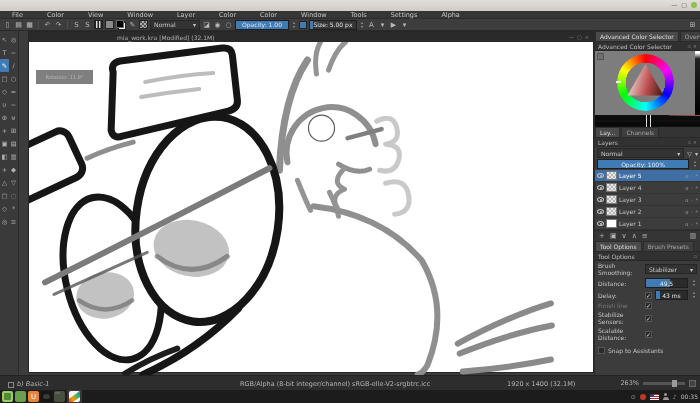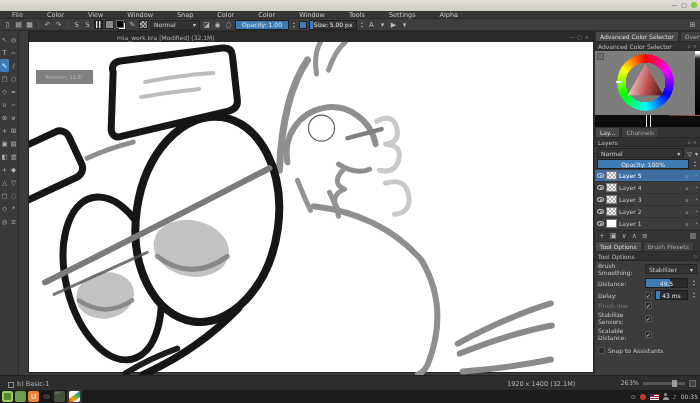--- a/index.html
+++ b/index.html
@@ -88,21 +88,21 @@
   .lics { display:flex; gap:2px; font-size:5px; color:#9a9a9a; }
   .lbtns { height:11px; display:flex; align-items:center; gap:5px; padding:0 4px;
     background:#353535; border-top:1px solid #2a2a2a; color:#b5b5b5; font-size:7px; }
   .to-row { display:flex; align-items:center; gap:3px; padding:1px 3px; min-height:11px; color:#c6c6c6; }
   .to-row .lbl { width:44px; flex:none; }
   .dim { color:#7a7a7a; }
   .cb { width:7px; height:7px; background:#2b2b2b; border:1px solid #555; display:flex;
     align-items:center; justify-content:center; font-size:6px; color:#ddd; flex:none; }
   .statusbar { height:15px; background:#2d2d2d; border-top:1px solid #222; position:relative;
     font-size:6.5px; color:#b5b5b5; }
-  .sb-brush { position:absolute; left:8px; top:4px; display:flex; gap:3px; align-items:flex-end; }
+  .sb-brush { position:absolute; left:8px; top:4px; display:flex; gap:3px; align-items:flex-end;font-style:italic; }
   .sb-sq { width:6px; height:6px; border:1px solid #888; }
   .sb-cs { position:absolute; left:240px; top:4px; }
   .sb-size { position:absolute; left:507px; top:4px; }
   .sb-zoom { position:absolute; right:4px; top:3px; display:flex; align-items:center; gap:4px; }
   .zoom-track { width:42px; height:3px; background:#555; position:relative; }
   .zoom-handle { position:absolute; left:70%; top:-2px; width:5px; height:7px; background:#9a9a9a; }
   .zoom-btn { width:7px; height:7px; background:#444; border:1px solid #666; }
   .taskbar { height:13px; background:#1c1c1c; display:flex; align-items:center; padding:0 2px; gap:2px; }
   .task-ico { width:11px; height:11px; border-radius:2px; flex:none; position:relative; }
   .ti-mint { background:#9ccc65; } .ti-mint::after{content:"";position:absolute;inset:2px;background:#558b2f;border-radius:1px;}
@@ -132,21 +132,21 @@
     <span>▢</span>
     <span class="tb-close"></span>
   </span>
 </div>
 
 <div class="menubar">
   <span class="menu-item">File</span>
   <span class="menu-item">Color</span>
   <span class="menu-item">View</span>
   <span class="menu-item">Window</span>
-  <span class="menu-item">Snap</span>
+  <span class="menu-item">Layer</span>
   <span class="menu-item">Color</span>
   <span class="menu-item">Color</span>
   <span class="menu-item">Window</span>
   <span class="menu-item">Tools</span>
   <span class="menu-item">Settings</span>
   <span class="menu-item">Alpha</span>
 </div>
 
 <div class="toolbar">
   <span class="tbtn">▯</span>
@@ -463,20 +463,21 @@
       <span>Snap to Assistants</span>
     </div>
   </div>
 </div>
 
 <div class="statusbar">
   <span class="sb-brush">
     <span class="sb-sq"></span>
     <span>b) Basic-1</span>
   </span>
+  <span class="sb-cs">RGB/Alpha (8-bit integer/channel)  sRGB-elle-V2-srgbtrc.icc</span>
   <span class="sb-size">1920 x 1400 (32.1M)</span>
   <span class="sb-zoom">
     <span>263%</span>
     <span class="zoom-track">
         <span class="zoom-handle"></span>
       </span>
     <span class="zoom-btn"></span>
   </span>
 </div>
 

